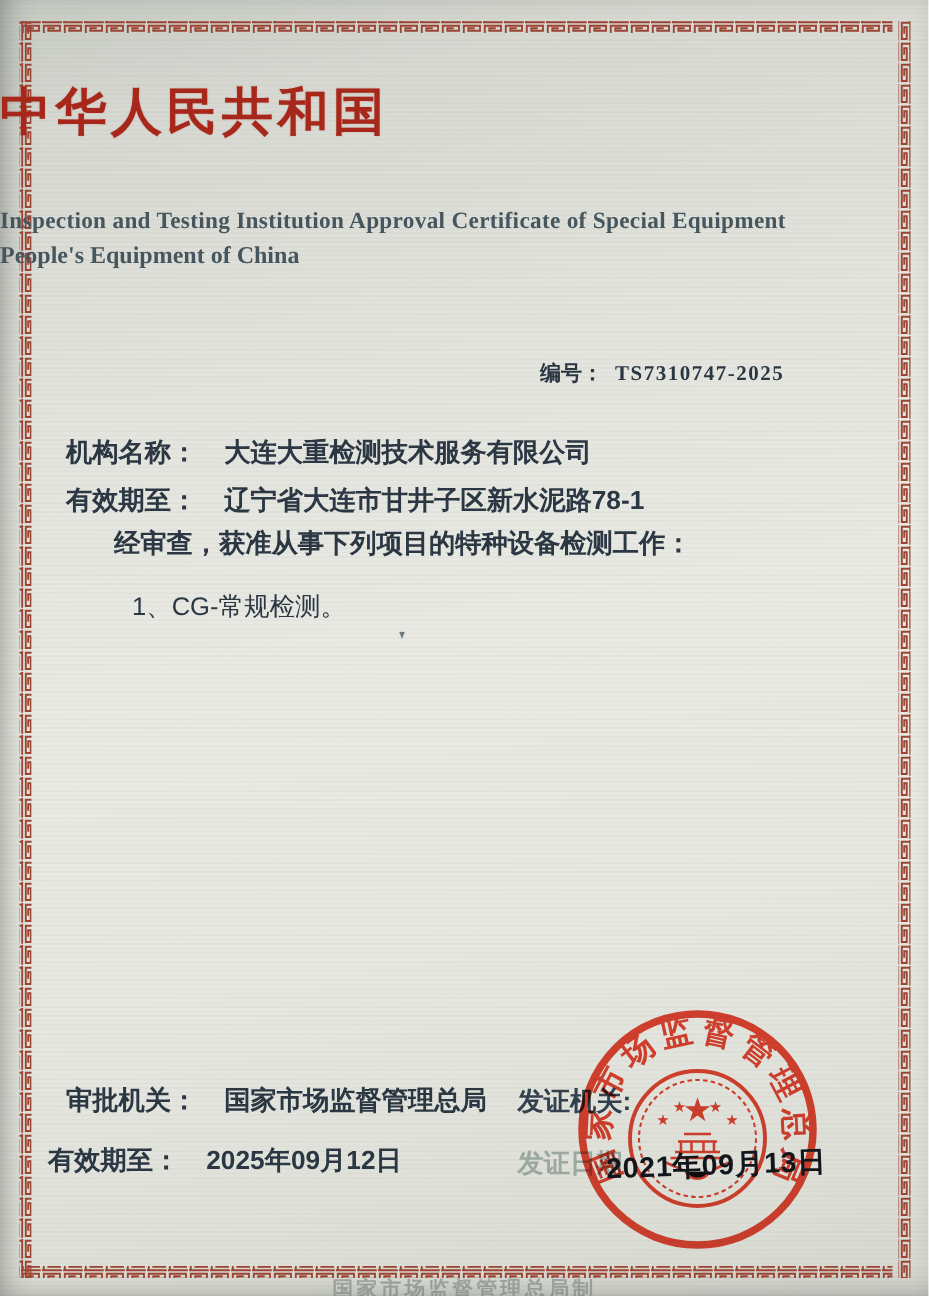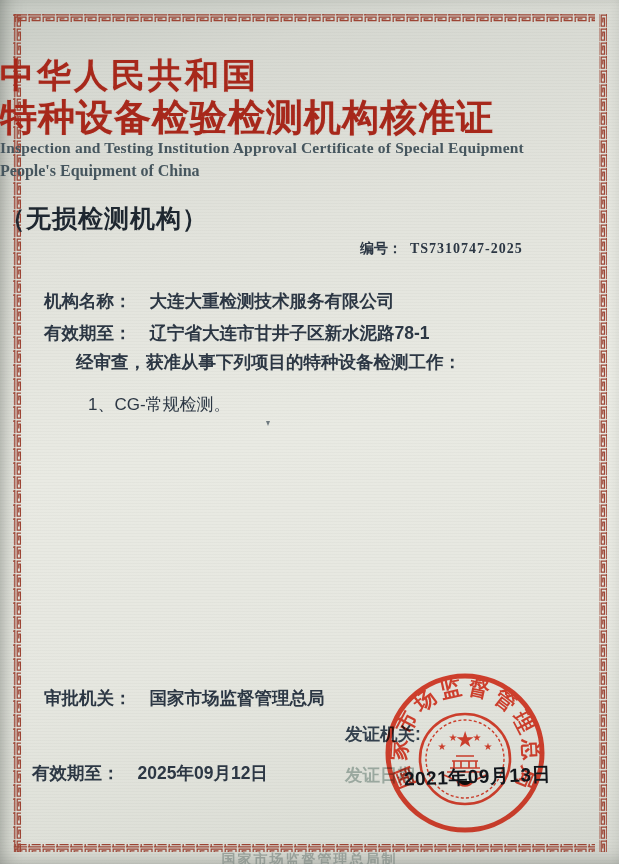--- a/index.html
+++ b/index.html
@@ -25,21 +25,21 @@
   .subtitle{top:202px;font-size:25px;font-weight:bold;color:#1e2730;letter-spacing:1px;}
   .number-row{top:240px;left:360px;font-size:14px;color:#2c3744;font-weight:bold;}
   .number-row .val{font-family:"Liberation Serif",serif;font-weight:bold;letter-spacing:1px;margin-left:8px;}
   .frow{font-size:17.5px;color:#2c3744;white-space:nowrap;}
   .frow .lbl{font-weight:bold;}
   .frow .val{font-weight:bold;margin-left:18px;}
   .statement{top:350px;left:76px;font-size:17.5px;font-weight:bold;color:#2c3744;}
   .item{top:393px;left:88px;font-size:17px;font-weight:normal;color:#2c3744;}
   .r-orgname{top:289px;left:44px;}
   .r-orgaddr{top:321px;left:44px;}
-  .r-approve{top:686px;left:44px;font-family:Liberation Mono, monospace;}
+  .r-approve{top:721px;left:44px;font-family:Liberation Mono, monospace;}
   .r-valid{top:761px;left:32px;text-align:right;}
   .r-issuer{top:722px;left:345px;font-size:17.5px;font-weight:bold;color:#33404d;z-index:1;}
   .r-issuedate-lbl{top:763px;left:345px;font-size:17.5px;font-weight:bold;color:#9aa89f;z-index:1;}
   .issue-date-val{top:764px;left:404px;font-size:19px;font-weight:bold;color:#11161c;
     transform:rotate(-2deg);z-index:3;letter-spacing:.5px;}
   .seal-wrap{top:671px;left:383px;width:164px;height:164px;z-index:2;
     mix-blend-mode:multiply;opacity:.95;}
   .maker{top:851px;left:0;right:0;text-align:center;font-size:14px;font-weight:bold;
     color:rgba(110,122,116,.55);letter-spacing:2px;}
   .border-svg{position:absolute;top:0;left:0;z-index:0;}
@@ -60,25 +60,23 @@
         <path d="M6.8 0 V13.2 M6.8 1.2 H1.2 V12 H4.5 V4.2 H2.8 V8.5" stroke="#9c4434" stroke-width="1.25" fill="none"></path>
       </pattern>
     </defs>
     <rect x="13" y="14" width="582" height="8" fill="url(#meanderH)"></rect>
     <rect x="13" y="844" width="582" height="8" fill="url(#meanderH)"></rect>
     <rect x="13" y="14" width="8" height="838" fill="url(#meanderV)"></rect>
     <rect x="599" y="14" width="8" height="838" fill="url(#meanderV)"></rect>
   </svg>
 
   <div class="abs ctr title-cn t1">中华人民共和国</div>
-  <div class="abs ctr title-cn t2">特种设备检验检测机构核准证</div>
   <div class="abs ctr title-en e1">Inspection and Testing Institution Approval Certificate of Special Equipment</div>
   <div class="abs ctr title-en e2">People's Equipment of China</div>
 
-  <div class="abs ctr subtitle">（无损检测机构）</div>
   <div class="abs number-row">
     <span>编号：</span><span class="val">TS7310747-2025</span>
   </div>
 
   <div class="abs frow r-orgname">
     <span class="lbl">机构名称：</span><span class="val">大连大重检测技术服务有限公司</span>
   </div>
   <div class="abs frow r-orgaddr">
     <span class="lbl">有效期至：</span><span class="val">辽宁省大连市甘井子区新水泥路78-1</span>
   </div>

